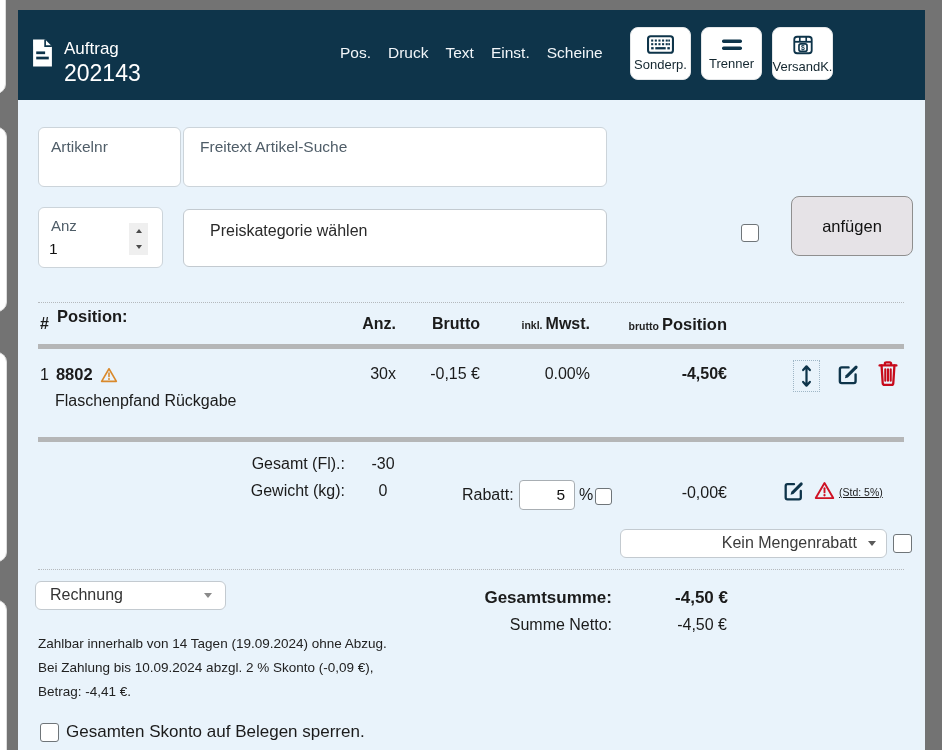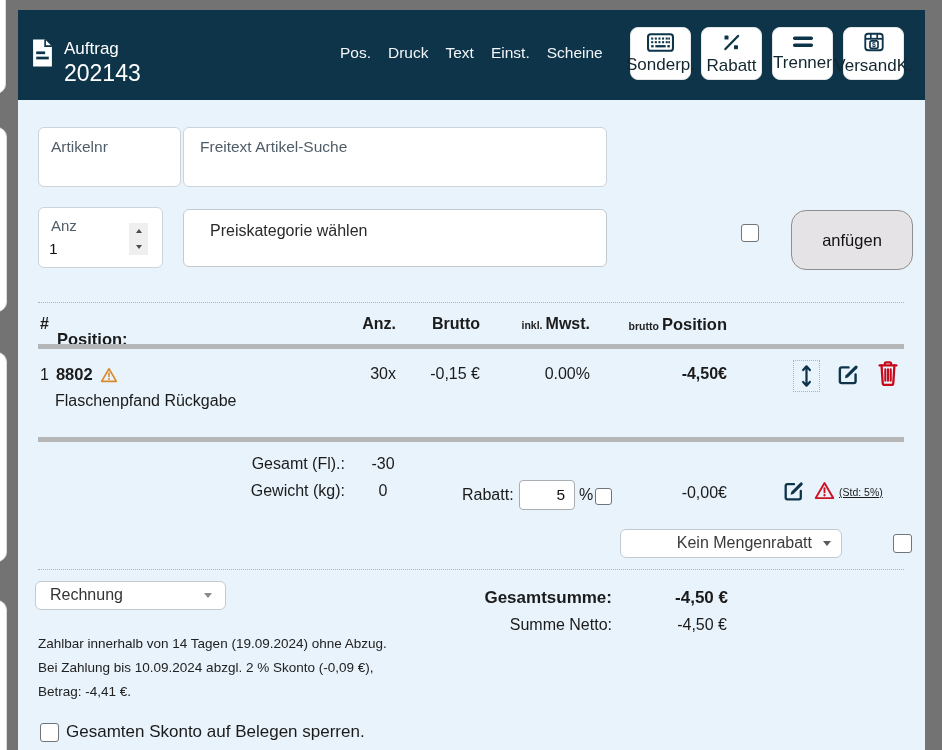--- a/index.html
+++ b/index.html
@@ -21,21 +21,21 @@
   .title-number { left:64px; top:60px; color:#fff; font-size:23px; }
 
   .nav { left:340px; top:44px; display:flex; gap:17px; }
   .nav a { color:#f2f6f9; font-size:15.5px; text-decoration:none; cursor:pointer; }
 
   .toolbar { left:630px; top:27px; display:flex; gap:10px; }
   .hdr-btn {
     width:61px; height:53px; background:#fff; border:1px solid #e3e6e8; border-radius:8px;
     display:flex; flex-direction:column; align-items:center; justify-content:center; gap:3px; cursor:pointer;
   }
-  .hdr-btn .lbl { font-size:17px; color:#13262f; }
+  .hdr-btn .lbl { font-size:13px; color:#13262f; }
 
   
   .txtbox {
     background:#fff; border:1px solid #ccd4da; border-radius:6px;
     padding:10px 12px; font-family:"Liberation Sans",sans-serif;
     font-size:15.5px; color:#111; resize:none; outline:none; overflow:hidden;
   }
   .txtbox::placeholder { color:#4f5d68; opacity:1; }
   .anz-box { background:#fff; border:1px solid #ccd4da; border-radius:6px; }
   .anz-label { position:absolute; left:12px; top:9px; font-size:15px; color:#4f5d68; }
@@ -46,22 +46,22 @@
   .tri-up { width:0; height:0; border-left:3.5px solid transparent; border-right:3.5px solid transparent; border-bottom:4.5px solid #4a4a4a; }
   .tri-down { width:0; height:0; border-left:3.5px solid transparent; border-right:3.5px solid transparent; border-top:4.5px solid #4a4a4a; }
 
   .selectbox { background:#fff; border:1px solid #c3cad0; border-radius:6px; cursor:pointer; }
   .caret { width:0; height:0; border-left:4.5px solid transparent; border-right:4.5px solid transparent; border-top:5.5px solid #8a8a8a; }
   .caret.dark { border-top-color:#5a5a5a; border-left-width:4px; border-right-width:4px; border-top-width:5px; }
 
   .checkbox { background:#fff; border:1.5px solid #6f7579; border-radius:3px; cursor:pointer; }
 
   .btn-anfuegen {
-    left:791px; top:210px; width:122px; height:60px; background:#e6e3e7;
-    border:1px solid #8f8f8f; border-radius:15px; font-size:16.5px; color:#111;
+    left:791px; top:196px; width:122px; height:60px; background:#e6e3e7;
+    border:1px solid #8f8f8f; border-radius:8px; font-size:16.5px; color:#111;
     display:flex; align-items:center; justify-content:center; cursor:pointer;
     font-family:"Liberation Sans",sans-serif;
   }
 
   .dotted { border-top:1px dotted #b5b9bd; }
   .bar { background:#b5b6b7; height:5px; }
 
   .cell { position:absolute; font-size:16px; }
   .r { text-align:right; }
   .b { font-weight:bold; }
@@ -128,30 +128,20 @@
             <rect x="4" y="11.5" width="2.4" height="2.2"></rect>
               <rect x="8" y="11.5" width="10" height="2.2"></rect>
               <rect x="19.6" y="11.5" width="2.4" height="2.2"></rect>
           </g>
         </svg>
       </span>
       <span class="lbl">Sonderp.</span>
     </div>
     <div class="hdr-btn">
       <span style="line-height:0;">
-        <svg width="21" height="21" viewBox="0 0 24 24">
-          <line x1="5" y1="19.5" x2="19.5" y2="4.5" stroke="#0e344a" stroke-width="2.6" stroke-linecap="round"></line>
-          <rect x="4" y="4" width="4.6" height="4.6" rx="1" fill="#0e344a"></rect>
-          <rect x="14.8" y="15" width="4.6" height="4.6" rx="1" fill="#0e344a"></rect>
-        </svg>
-      </span>
-      <span class="lbl">Rabatt</span>
-    </div>
-    <div class="hdr-btn">
-      <span style="line-height:0;">
         <svg width="24" height="16" viewBox="0 0 24 16">
           <rect x="2" y="2.5" width="20" height="3.4" rx="1.6" fill="#0e344a"></rect>
           <rect x="2" y="9.5" width="20" height="3.4" rx="1.6" fill="#0e344a"></rect>
         </svg>
       </span>
       <span class="lbl">Trenner</span>
     </div>
     <div class="hdr-btn">
       <span style="line-height:0;">
         <svg width="22" height="22" viewBox="0 0 24 24">
@@ -187,21 +177,21 @@
     <span style="position:absolute; left:26px; top:12px; font-size:16px; color:#2a2a2a;">Preiskategorie wählen</span>
   </div>
 
   <span class="abs checkbox" style="left:741px; top:224px; width:18px; height:18px;"></span>
 
   <button class="abs btn-anfuegen">anfügen</button>
 
   <div class="abs dotted" style="left:38px; top:302px; width:866px;"></div>
 
   <div class="cell b" style="left:40px; top:315px;">#</div>
-  <div class="cell b" style="left:57px; top:330px; font-size:16.5px;">Position:</div>
+  <div class="cell b" style="left:57px; top:307px; font-size:16.5px;">Position:</div>
   <div class="cell b r" style="left:336px; top:315px; width:60px;">Anz.</div>
   <div class="cell b r" style="left:406px; top:315px; width:74px;">Brutto</div>
   <div class="cell b r" style="left:495px; top:315px; width:95px;"><span class="small-prefix">inkl.</span><span>Mwst.</span></div>
   <div class="cell b r" style="left:627px; top:315px; width:100px; font-size:16.5px;"><span class="small-prefix">brutto</span><span>Position</span></div>
 
   <div class="abs bar" style="left:38px; top:344px; width:866px;"></div>
 
   <div class="cell" style="left:40px; top:365px; display:flex; gap:7px; align-items:center;">
     <span>1</span>
     <span class="b" style="font-size:16.5px;">8802</span>
@@ -269,21 +259,21 @@
   </button>
   <span class="abs" style="left:814px; top:481px; line-height:0;">
     <svg width="21" height="19" viewBox="0 0 22 20">
       <path d="M11 2.2 L20.2 18 H1.8 Z" fill="none" stroke="#cf1124" stroke-width="2" stroke-linejoin="round"></path>
       <line x1="11" y1="7.5" x2="11" y2="12" stroke="#cf1124" stroke-width="2" stroke-linecap="round"></line>
       <circle cx="11" cy="15" r="1.2" fill="#cf1124"></circle>
     </svg>
   </span>
   <a class="abs note-link" style="left:839px; top:486px;">(Std: 5%)</a>
 
-  <div class="abs selectbox" style="left:620px; top:529px; width:222px; height:29px;">
+  <div class="abs selectbox" style="left:620px; top:529px; width:267px; height:29px;">
     <span style="position:absolute; right:29px; top:4px; font-size:16px; color:#3a3a3a;">Kein Mengenrabatt</span>
     <span class="caret dark" style="position:absolute; right:10px; top:11px;"></span>
   </div>
   <span class="abs checkbox" style="left:893px; top:534px; width:19px; height:19px;"></span>
 
   <div class="abs dotted" style="left:38px; top:569px; width:866px;"></div>
 
   <div class="abs selectbox" style="left:35px; top:581px; width:191px; height:29px;">
     <span style="position:absolute; left:14px; top:4px; font-size:16px; color:#333;">Rechnung</span>
     <span class="caret" style="position:absolute; right:13px; top:11px;"></span>

